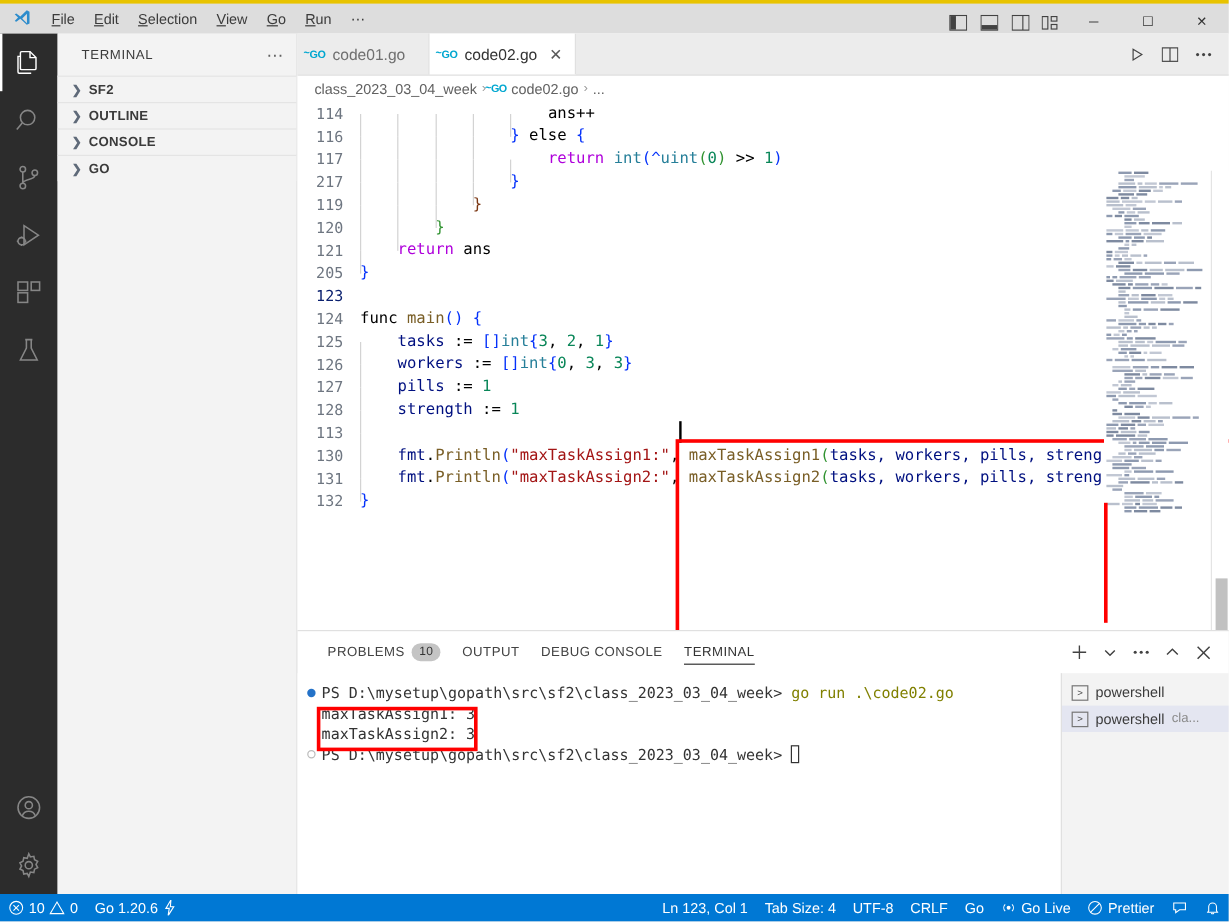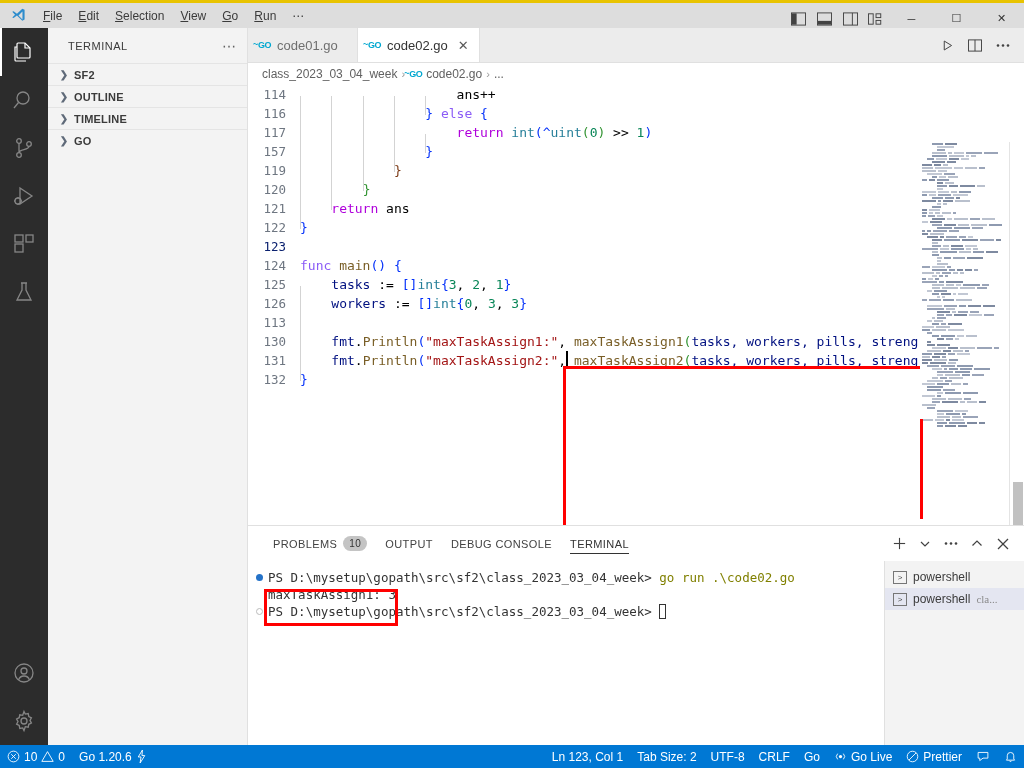--- a/index.html
+++ b/index.html
@@ -130,21 +130,21 @@
     height: 19px; display: flex; align-items: center; white-space: pre;
     font-family: "DejaVu Sans Mono", "Liberation Mono", monospace; font-size: 13px;
   }
   .ln {
     width: 52px; min-width: 52px; text-align: right; padding-right: 14px;
     color: #6e7681; font-size: 12.5px;
     font-family: "DejaVu Sans Mono", "Liberation Mono", monospace;
   }
   .ln.cur { color: #0b216f; }
   .code-text { position: relative; color: #000; }
-  .kw   { color: #8b5cf6; }
+  .kw   { color: #000000; }
   .fn   { color: #795e26; }
   .typ  { color: #267f99; }
   .str  { color: #a31515; }
   .num  { color: #098658; }
   .var  { color: #001080; }
   .pkg  { color: #001080; }
   .ctl  { color: #af00db; }
   .bk1  { color: #0431fa; }
   .bk2  { color: #319331; }
   .bk3  { color: #7b3814; }
@@ -233,21 +233,21 @@
   }
   .tsb-item {
     height: 22px; display: flex; align-items: center; gap: 6px; padding-left: 8px;
     font-size: 12px; color: #3b3b3b;
   }
   .tsb-item.selected { background: #e4e6f1; }
   .tsb-ico {
     width: 14px; height: 13px; border: 1px solid #767676; font-size: 8px;
     display: flex; align-items: center; justify-content: center; color: #4d4d4d;
   }
-  .tsb-sub { color: #8a8a8a; font-size: 11px; font-family: Liberation Serif, serif; }
+  .tsb-sub { color: #8a8a8a; font-size: 11px; }
 
   
   #statusbar {
     position: absolute; left: 0; bottom: 0; width: 1024px; height: 23px;
     background: #0078d4; display: flex; align-items: center;
     font-size: 12px; color: #ffffff;
   }
   .sb-item {
     display: flex; align-items: center; gap: 4px; padding: 0 7px; height: 23px;
     white-space: nowrap;
@@ -371,21 +371,21 @@
   <div class="tree-section bordered">
     <span class="chev">❯</span>
     <span>SF2</span>
   </div>
   <div class="tree-section bordered">
     <span class="chev">❯</span>
     <span>OUTLINE</span>
   </div>
   <div class="tree-section bordered">
     <span class="chev">❯</span>
-    <span>TIMELINE</span>
+    <span>CONSOLE</span>
   </div>
   <div class="tree-section bordered">
     <span class="chev">❯</span>
     <span>GO</span>
   </div>
 </div>
 
 <div id="editor-group">
 
   <div id="tabbar">
@@ -427,29 +427,31 @@
     <span>code02.go</span>
     <span class="bc-sep">›</span>
     <span>...</span>
   </div>
 
   <div id="code-area">
     <div id="code-lines">
         <div class="code-line"><div class="ln">114</div><div class="code-text"><span class="ig"></span><span>    </span><span class="ig"></span><span>    </span><span class="ig"></span><span>    </span><span class="ig"></span><span>    </span><span class="ig"></span><span>    </span><span>ans++</span></div></div>
         <div class="code-line"><div class="ln">116</div><div class="code-text"><span class="ig"></span><span>    </span><span class="ig"></span><span>    </span><span class="ig"></span><span>    </span><span class="ig"></span><span>    </span><span class="bk1">} </span><span class="kw">else</span><span class="bk1"> {</span></div></div>
         <div class="code-line"><div class="ln">117</div><div class="code-text"><span class="ig"></span><span>    </span><span class="ig"></span><span>    </span><span class="ig"></span><span>    </span><span class="ig"></span><span>    </span><span class="ig"></span><span>    </span><span class="ctl">return</span><span> </span><span class="typ">int</span><span class="bk1">(^</span><span class="typ">uint</span><span class="bk2">(</span><span class="num">0</span><span class="bk2">)</span><span> &gt;&gt; </span><span class="num">1</span><span class="bk1">)</span></div></div>
-        <div class="code-line"><div class="ln">157</div><div class="code-text"><span class="ig"></span><span>    </span><span class="ig"></span><span>    </span><span class="ig"></span><span>    </span><span class="ig"></span><span>    </span><span class="bk1">}</span></div></div>
+        <div class="code-line"><div class="ln">217</div><div class="code-text"><span class="ig"></span><span>    </span><span class="ig"></span><span>    </span><span class="ig"></span><span>    </span><span class="ig"></span><span>    </span><span class="bk1">}</span></div></div>
         <div class="code-line"><div class="ln">119</div><div class="code-text"><span class="ig"></span><span>    </span><span class="ig"></span><span>    </span><span class="ig"></span><span>    </span><span class="bk3">}</span></div></div>
         <div class="code-line"><div class="ln">120</div><div class="code-text"><span class="ig"></span><span>    </span><span class="ig"></span><span>    </span><span class="bk2">}</span></div></div>
         <div class="code-line"><div class="ln">121</div><div class="code-text"><span class="ig"></span><span>    </span><span class="ctl">return</span><span> ans</span></div></div>
-        <div class="code-line"><div class="ln">122</div><div class="code-text"><span class="bk1">}</span></div></div>
+        <div class="code-line"><div class="ln">205</div><div class="code-text"><span class="bk1">}</span></div></div>
         <div class="code-line"><div class="ln cur">123</div><div class="code-text"></div></div>
         <div class="code-line"><div class="ln">124</div><div class="code-text"><span class="kw">func</span><span> </span><span class="fn">main</span><span class="bk1">()</span><span class="bk1"> {</span></div></div>
         <div class="code-line"><div class="ln">125</div><div class="code-text"><span class="ig"></span><span>    </span><span class="var">tasks</span><span> := </span><span class="bk1">[]</span><span class="typ">int</span><span class="bk1">{</span><span class="num">3</span><span>, </span><span class="num">2</span><span>, </span><span class="num">1</span><span class="bk1">}</span></div></div>
         <div class="code-line"><div class="ln">126</div><div class="code-text"><span class="ig"></span><span>    </span><span class="var">workers</span><span> := </span><span class="bk1">[]</span><span class="typ">int</span><span class="bk1">{</span><span class="num">0</span><span>, </span><span class="num">3</span><span>, </span><span class="num">3</span><span class="bk1">}</span></div></div>
+        <div class="code-line"><div class="ln">127</div><div class="code-text"><span class="ig"></span><span>    </span><span class="var">pills</span><span> := </span><span class="num">1</span></div></div>
+        <div class="code-line"><div class="ln">128</div><div class="code-text"><span class="ig"></span><span>    </span><span class="var">strength</span><span> := </span><span class="num">1</span></div></div>
         <div class="code-line"><div class="ln">113</div><div class="code-text"><span class="ig"></span><span>    </span></div></div>
         <div class="code-line"><div class="ln">130</div><div class="code-text"><span class="ig"></span><span>    </span><span class="pkg">fmt</span><span>.</span><span class="fn">Println</span><span class="bk1">(</span><span class="str">"maxTaskAssign1:"</span><span>, </span><span class="fn">maxTaskAssign1</span><span class="bk2">(</span><span class="var">tasks, workers, pills, streng</span></div></div>
         <div class="code-line"><div class="ln">131</div><div class="code-text"><span class="ig"></span><span>    </span><span class="pkg">fmt</span><span>.</span><span class="fn">Println</span><span class="bk1">(</span><span class="str">"maxTaskAssign2:"</span><span>, </span><span class="fn">maxTaskAssign2</span><span class="bk2">(</span><span class="var">tasks, workers, pills, streng</span></div></div>
         <div class="code-line"><div class="ln">132</div><div class="code-text"><span class="bk1">}</span></div></div>
       </div>
     <div id="cursor"></div>
     <div id="red-box"></div>
 
     <div id="minimap">
       <div id="mm-rows">
@@ -988,20 +990,23 @@
       </div>
     </div>
   </div>
 
   <div id="terminal-body">
     <div class="term-line">
       <span class="term-dot done"></span><span class="t-path">PS D:\mysetup\gopath\src\sf2\class_2023_03_04_week&gt; </span><span class="t-cmd">go run .\code02.go</span>
     </div>
     <div class="term-line">
       <span>maxTaskAssign1: 3</span>
+    </div>
+    <div class="term-line">
+      <span>maxTaskAssign2: 3</span>
     </div>
     <div class="term-line">
       <span class="term-dot idle"></span><span class="t-path">PS D:\mysetup\gopath\src\sf2\class_2023_03_04_week&gt; </span><span class="t-blockcursor"></span>
     </div>
   </div>
 
   <div id="term-sidebar">
     <div class="tsb-item">
       <span class="tsb-ico">&gt;</span>
       <span>powershell</span>
@@ -1036,21 +1041,21 @@
   <div class="sb-item">
     <span>Go 1.20.6</span>
     <span>
       <svg width="11" height="13" viewBox="0 0 11 14">
           <path d="M6.5 0L2 7.5h3L4 14l5-8H6z" fill="none" stroke="#fff" stroke-width="1"></path>
         </svg>
     </span>
   </div>
   <div id="sb-right">
     <div class="sb-item">Ln 123, Col 1</div>
-    <div class="sb-item">Tab Size: 2</div>
+    <div class="sb-item">Tab Size: 4</div>
     <div class="sb-item">UTF-8</div>
     <div class="sb-item">CRLF</div>
     <div class="sb-item">Go</div>
     <div class="sb-item">
       <span>
         <svg width="13" height="13" viewBox="0 0 16 16">
             <circle cx="8" cy="8" r="2" fill="#fff"></circle>
             <path d="M4.5 4.5a5 5 0 0 0 0 7M11.5 4.5a5 5 0 0 1 0 7" fill="none" stroke="#fff" stroke-width="1.1"></path>
           </svg>
       </span>

